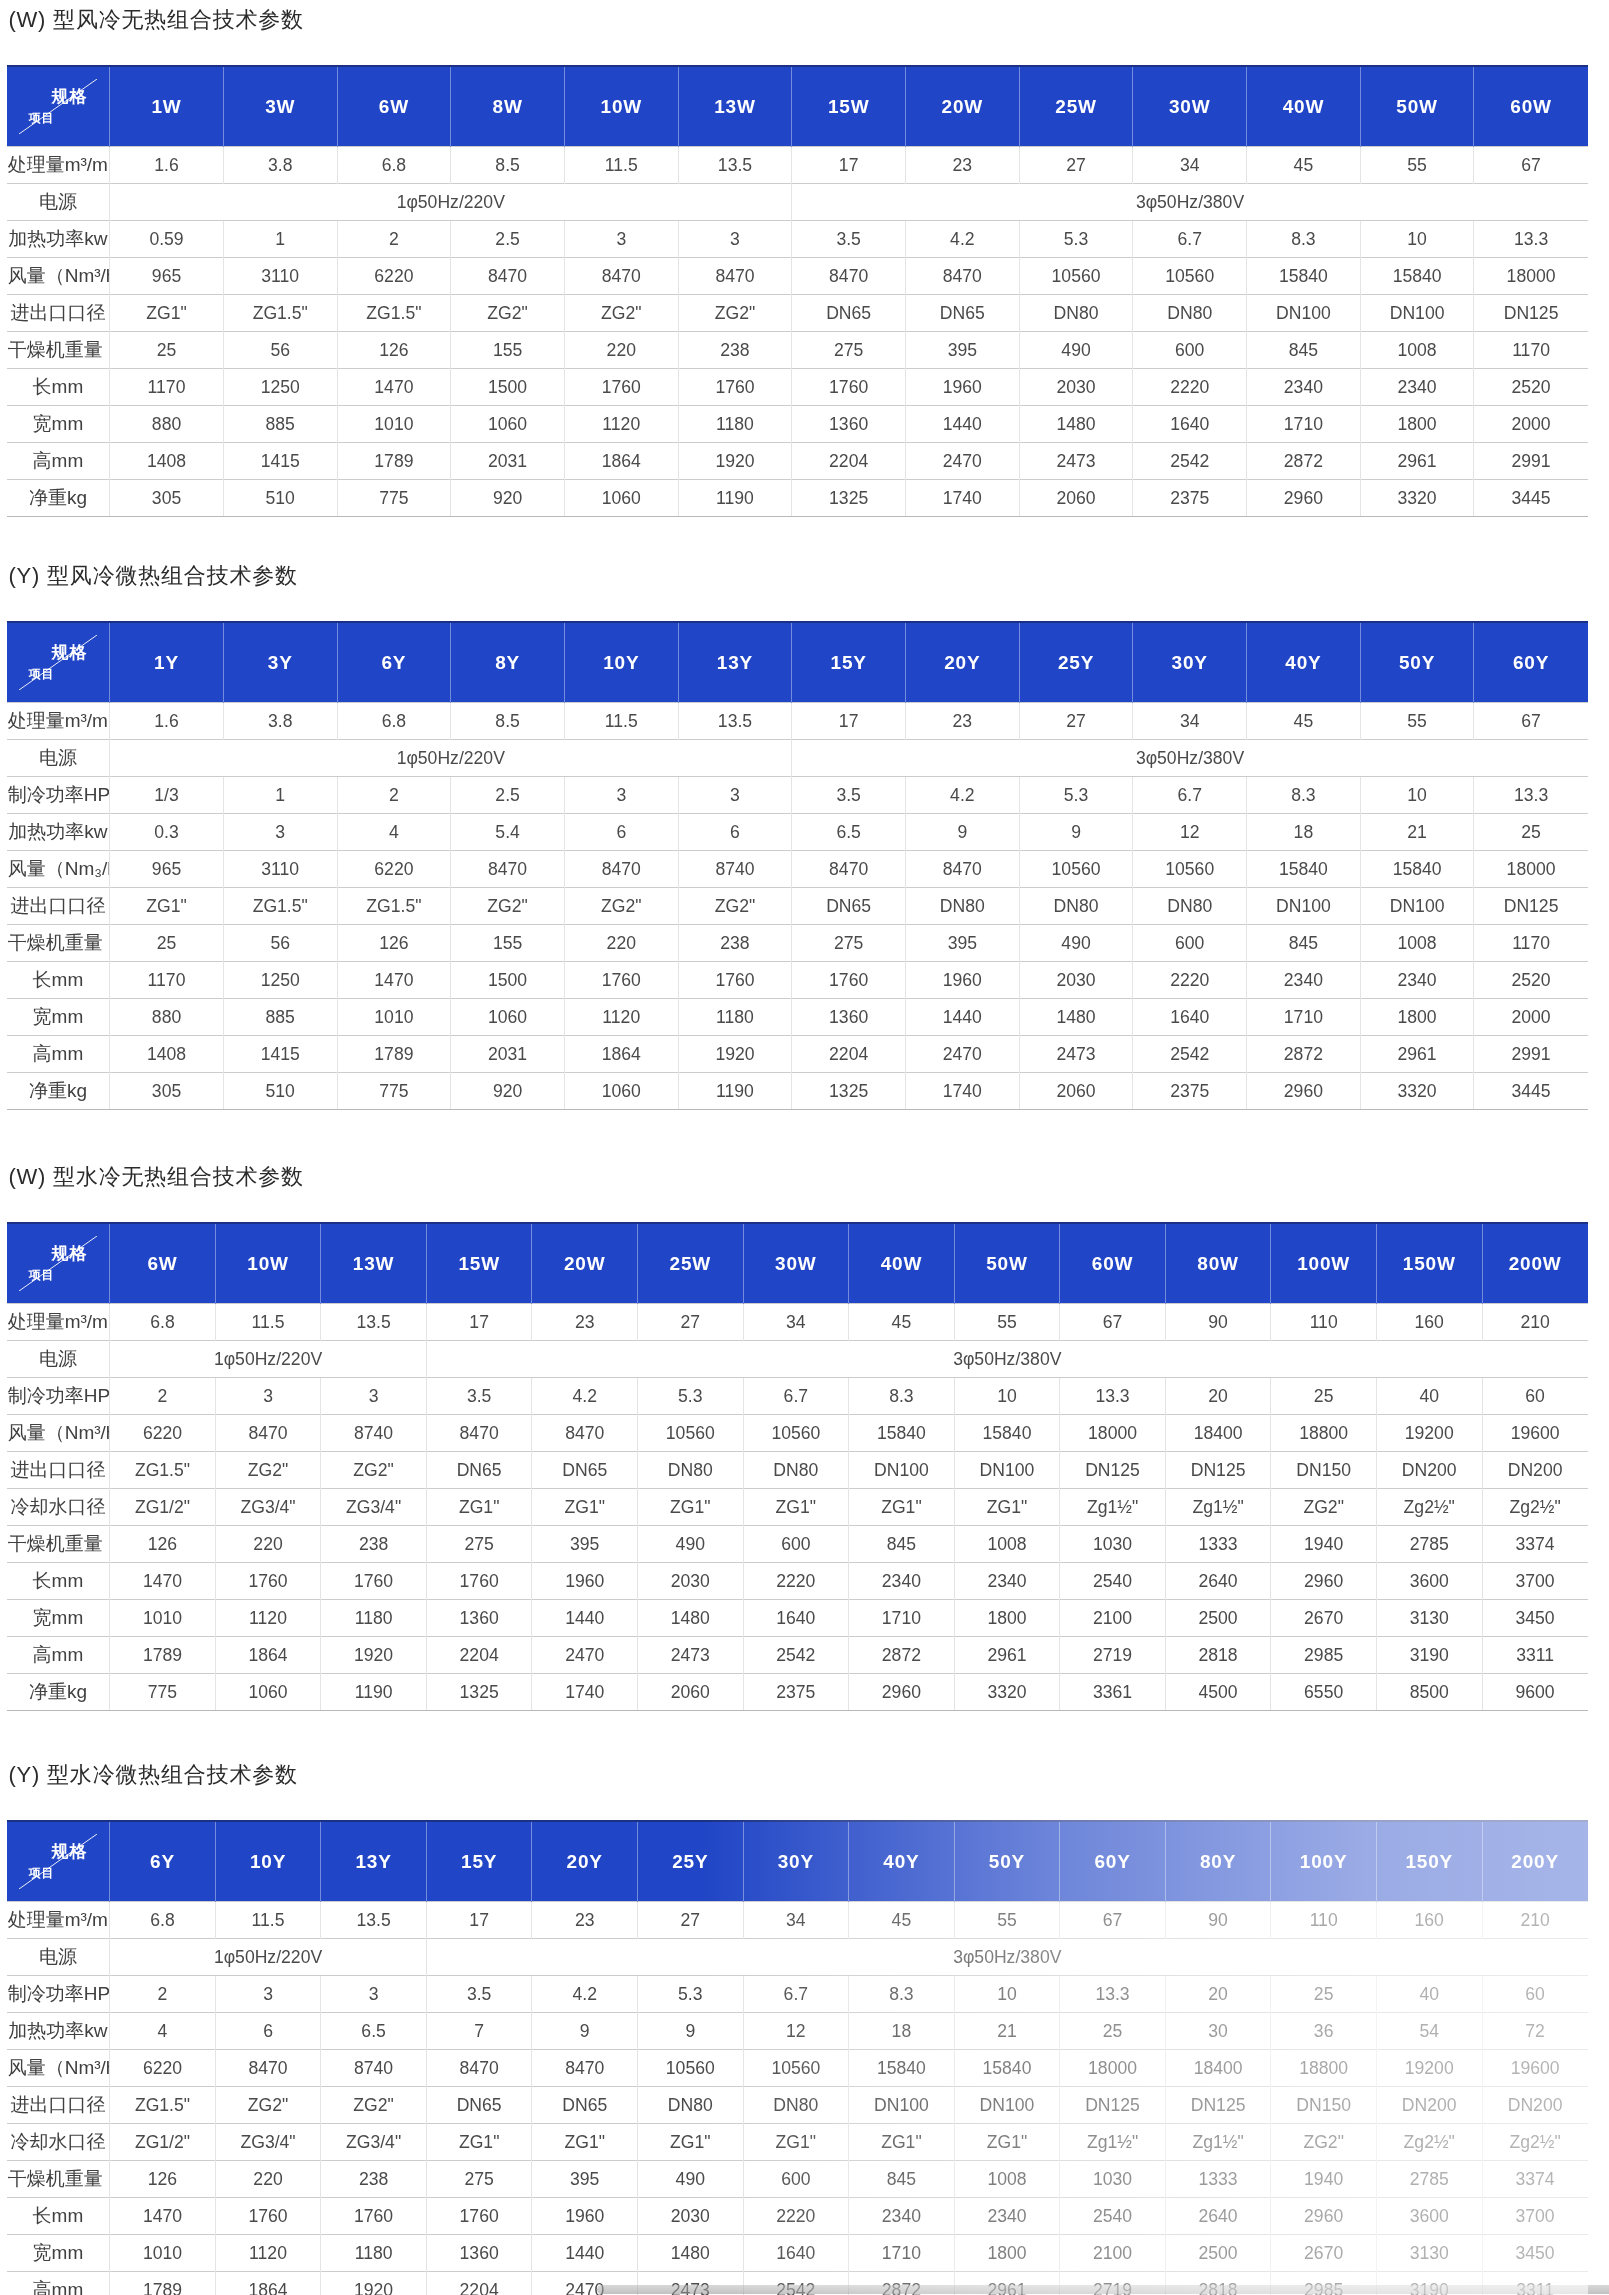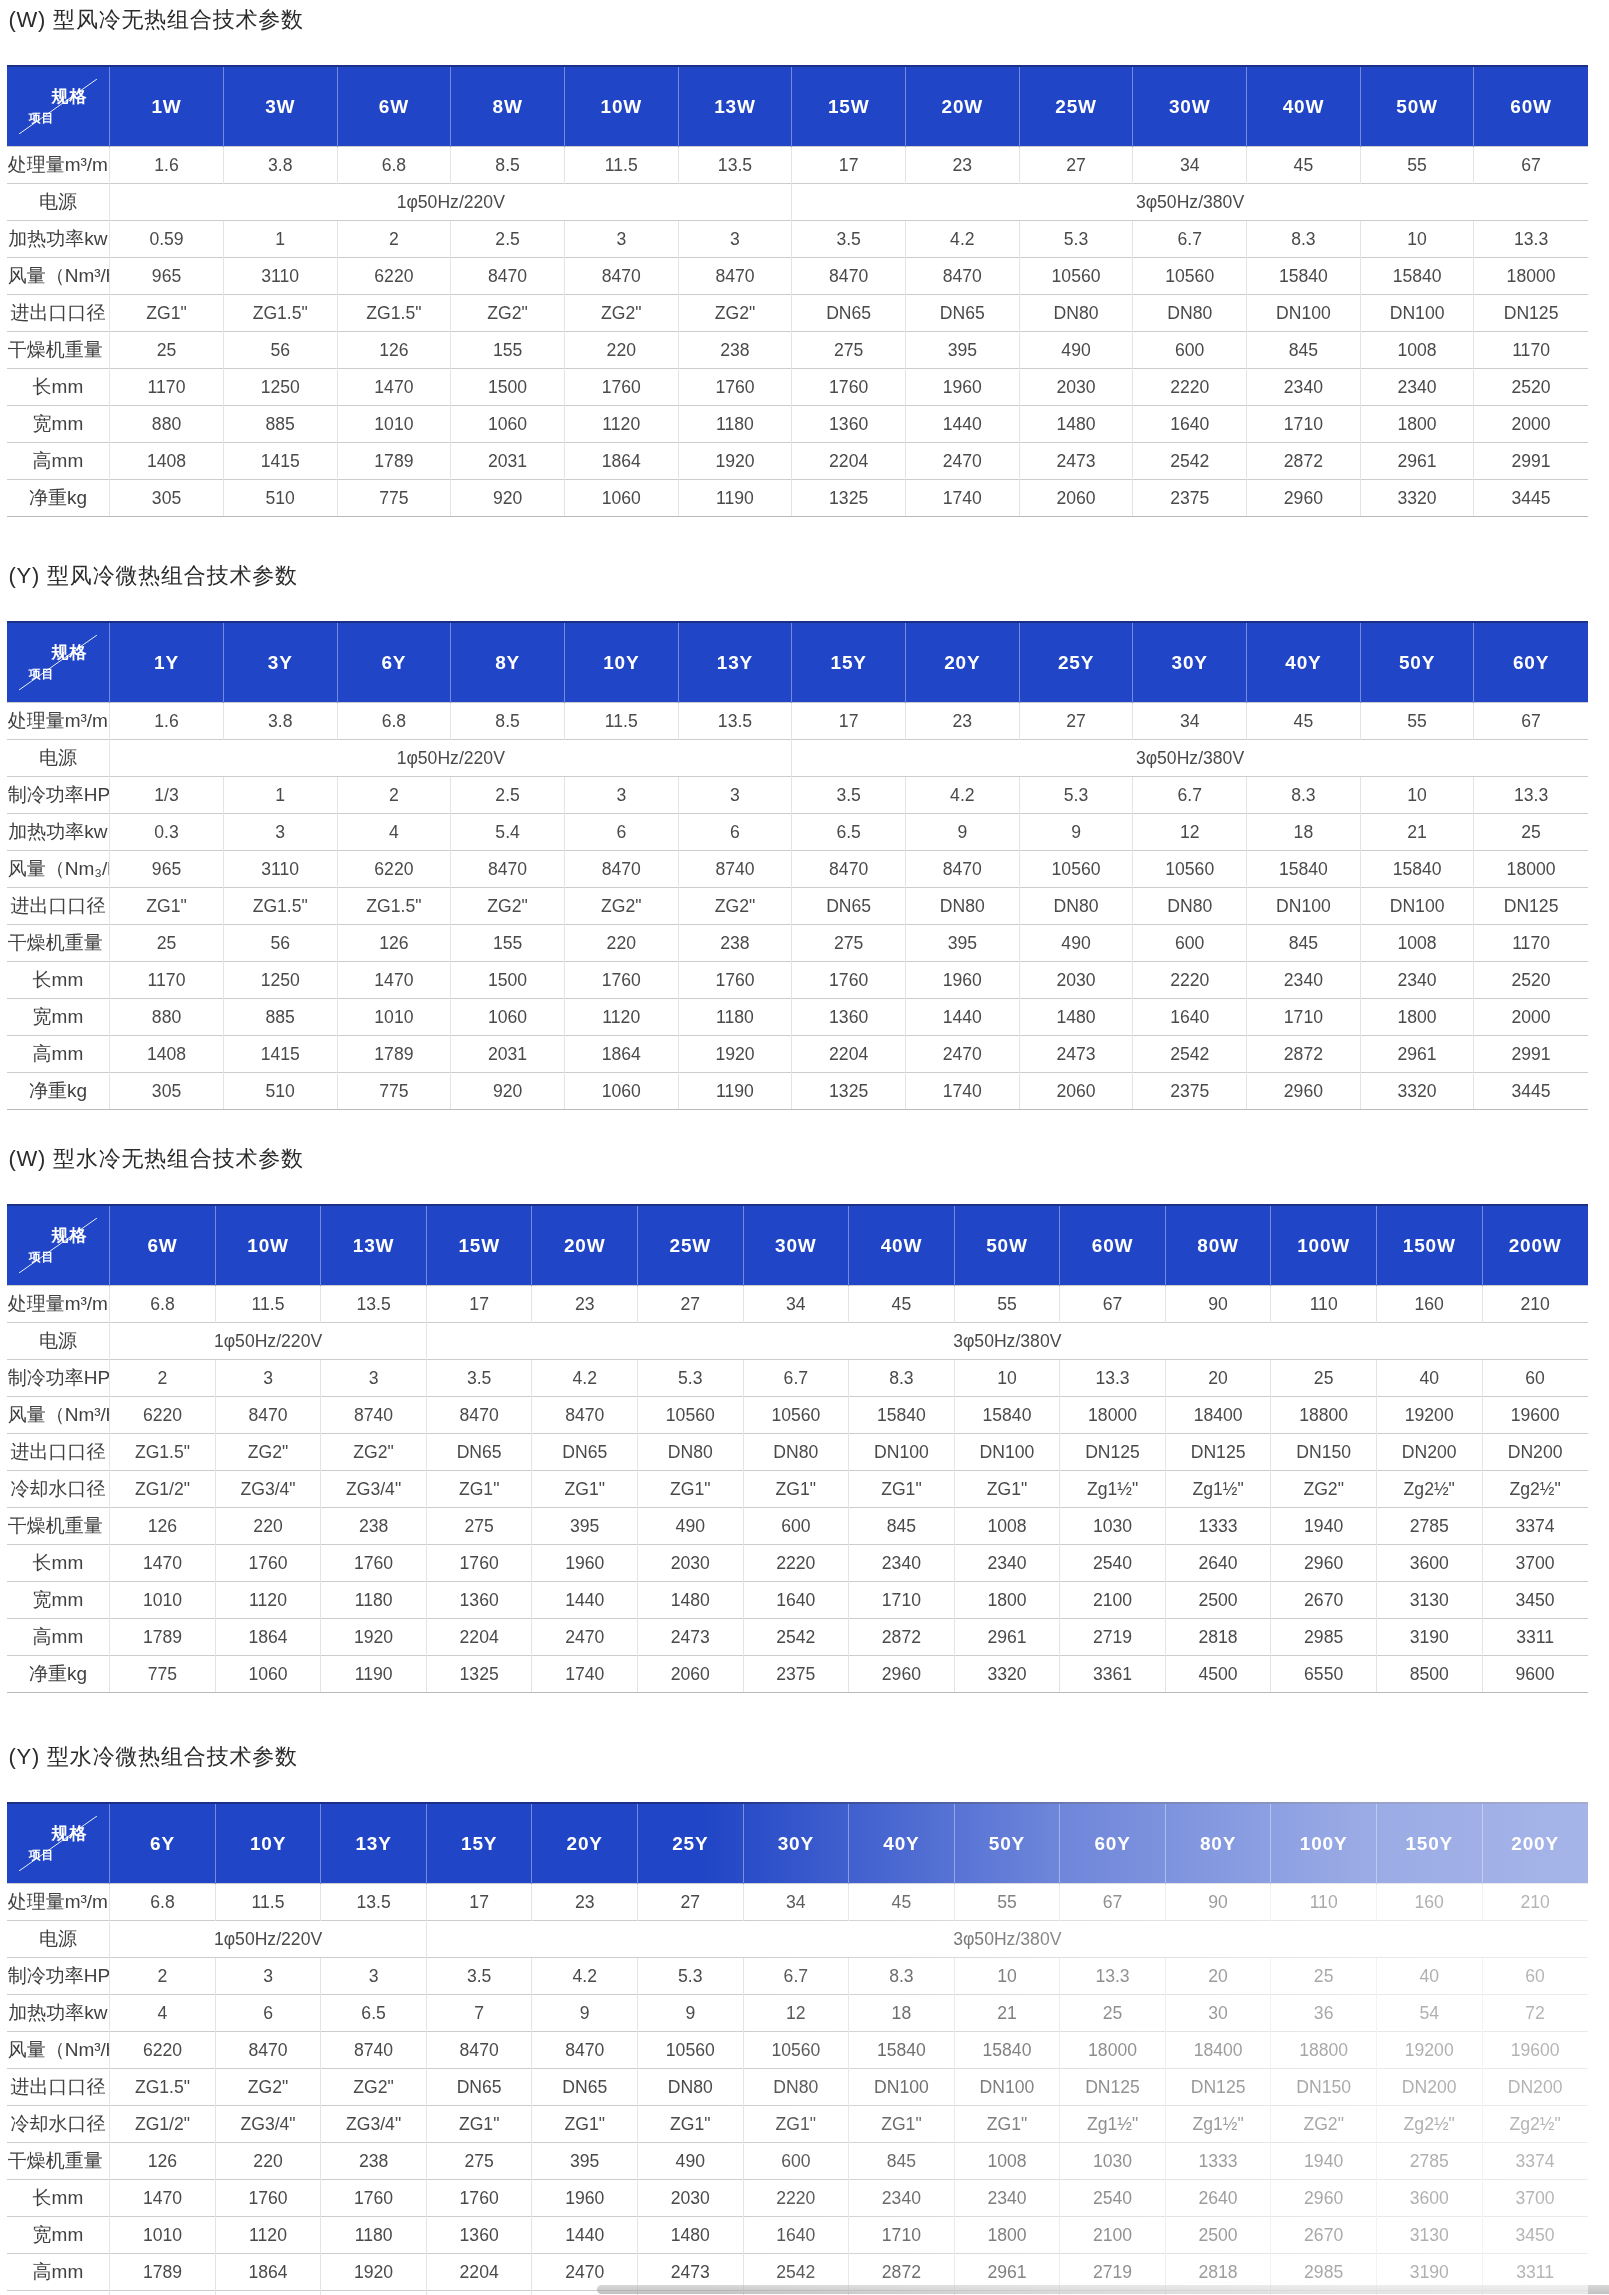--- a/index.html
+++ b/index.html
@@ -5,21 +5,21 @@
   html,body{margin:0;padding:0;}
   body{
     width:1609px;height:2295px;position:relative;overflow:hidden;
     background:#ffffff;
     font-family:"Liberation Sans","DejaVu Sans",sans-serif;
     color:#3c3c3c;
   }
   .sec{position:relative;}
   .sec.s1{margin-top:5px;}
   .sec.s2{margin-top:44px;}
-  .sec.s3{margin-top:34px;}
+  .sec.s3{margin-top:52px;}
   .sec.s4{margin-top:49px;}
   .section-title{
     margin:0 0 30px 8.4px;
     font-size:22px;font-weight:500;color:#2b2b2b;letter-spacing:0.8px;
   }
   .twrap{position:relative;margin-left:6.7px;width:1581px;}
   table.spec{width:100%;border-collapse:collapse;table-layout:fixed;}
   table.spec thead th{
     background:#2045c6;color:#ffffff;height:55px;
     font-size:19px;font-weight:700;letter-spacing:0.8px;

